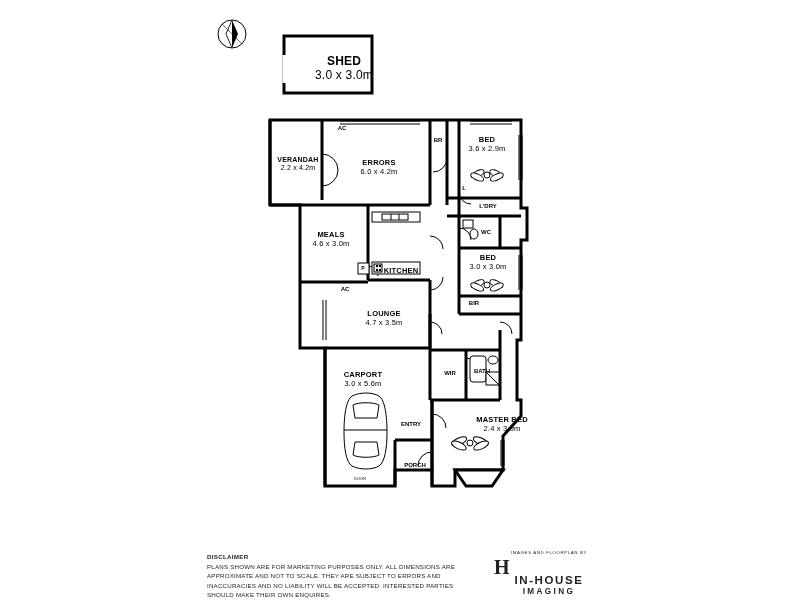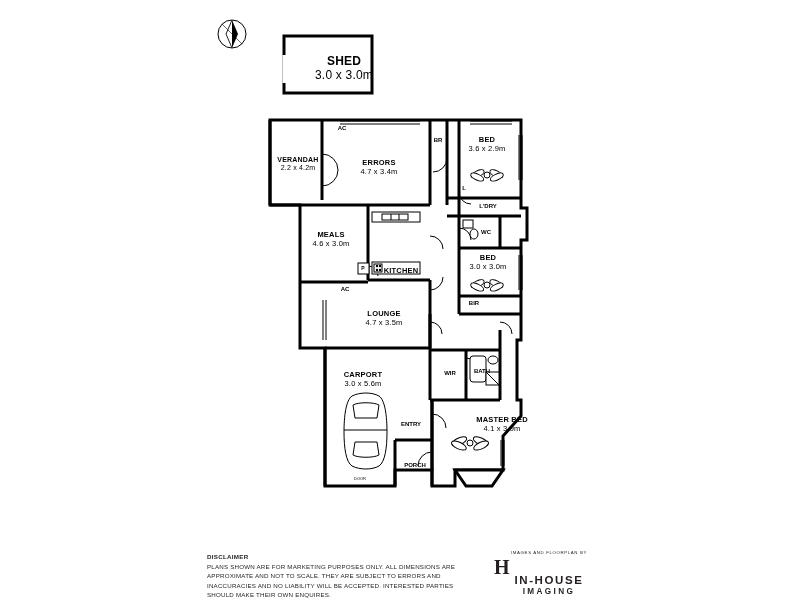--- a/index.html
+++ b/index.html
@@ -297,21 +297,21 @@
   <span class="dims">3.0 x 3.0m</span>
 </div>
 
 <div class="room-label" style="left:298px; top:156px; transform:translateX(-50%); font-size:7px;">
   <span class="name">VERANDAH</span>
   <span class="dims">2.2 x 4.2m</span>
 </div>
 
 <div class="room-label" style="left:379px; top:159px; transform:translateX(-50%); font-size:7.5px;">
   <span class="name">ERRORS</span>
-  <span class="dims">4.7 x 3.4m</span>
+  <span class="dims">6.0 x 4.2m</span>
 </div>
 
 <div class="room-label" style="left:487px; top:136px; transform:translateX(-50%); font-size:7.5px;">
   <span class="name">BED</span>
   <span class="dims">3.6 x 2.9m</span>
 </div>
 
 <div class="room-label" style="left:331px; top:231px; transform:translateX(-50%); font-size:7.5px;">
   <span class="name">MEALS</span>
   <span class="dims">4.6 x 3.0m</span>
@@ -332,21 +332,21 @@
   <span class="dims">4.7 x 3.5m</span>
 </div>
 
 <div class="room-label" style="left:363px; top:371px; transform:translateX(-50%); font-size:7.5px;">
   <span class="name">CARPORT</span>
   <span class="dims">3.0 x 5.6m</span>
 </div>
 
 <div class="room-label" style="left:482px; top:416px; transform:translateX(-50%); font-size:7.5px;margin-left:20px;">
   <span class="name">MASTER BED</span>
-  <span class="dims">4.1 x 3.9m</span>
+  <span class="dims">2.4 x 3.9m</span>
 </div>
 
 <div class="tiny" style="left:342px; top:125px; transform:translateX(-50%);">AC</div>
 <div class="tiny" style="left:345px; top:286px; transform:translateX(-50%);">AC</div>
 <div class="tiny" style="left:438px; top:137px; transform:translateX(-50%);">BR</div>
 <div class="tiny" style="left:464px; top:185px; transform:translateX(-50%);">L</div>
 <div class="tiny" style="left:488px; top:203px; transform:translateX(-50%);">L'DRY</div>
 <div class="tiny" style="left:486px; top:229px; transform:translateX(-50%);">WC</div>
 <div class="tiny" style="left:474px; top:300px; transform:translateX(-50%);">BIR</div>
 <div class="tiny" style="left:450px; top:370px; transform:translateX(-50%);">WIR</div>

